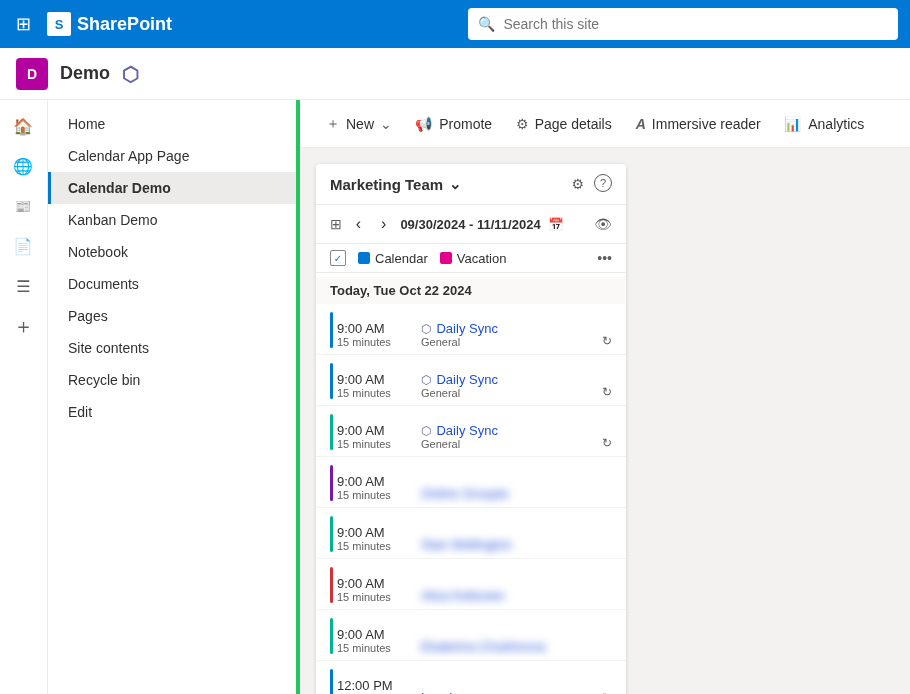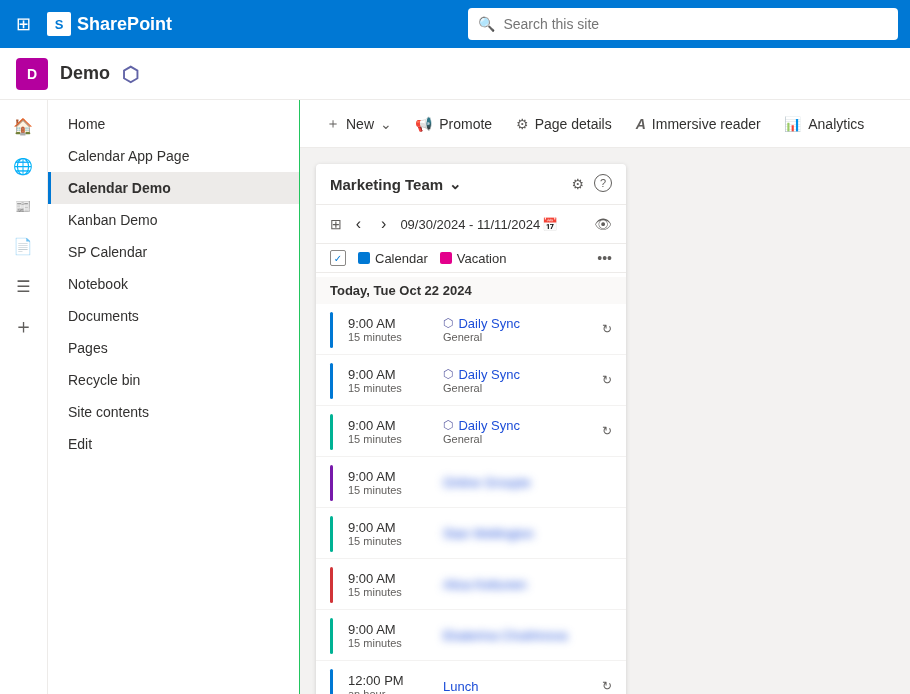--- a/index.html
+++ b/index.html
@@ -97,21 +97,21 @@
     
     .main-layout {
       display: flex;
       height: calc(694px - 48px - 52px);
     }
 
     
     .sidebar {
       width: 252px;
       background: white;
-      border-right: 1px solid #22c55e;
+      border-right: 4px solid #22c55e;
       padding: 8px 0;
       overflow-y: auto;
       flex-shrink: 0;
     }
     .sidebar-item {
       padding: 8px 20px;
       cursor: pointer;
       color: #323130;
       font-size: 14px;
       display: flex;
@@ -237,21 +237,22 @@
       color: #323130;
       font-size: 16px;
       padding: 2px 6px;
       border-radius: 3px;
     }
     .date-range {
       font-size: 13px;
       color: #323130;
       display: flex;
       align-items: center;
-      gap: 2px;
+      gap: 8px;
+      font-weight: bold;
     }
     .cal-grid-icon { color: #605e5c; font-size: 14px; }
 
     
     .cal-legend {
       padding: 6px 14px;
       display: flex;
       align-items: center;
       gap: 12px;
       border-bottom: 1px solid #edebe9;
@@ -296,22 +297,22 @@
     .date-heading {
       padding: 6px 14px;
       font-size: 13px;
       font-weight: 600;
       color: #323130;
       background: #faf9f8;
     }
     .event-item {
       padding: 6px 14px;
       display: flex;
-      align-items: center;
-      gap: 15px;
+      align-items: flex-end;
+      gap: 4px;
       border-bottom: 1px solid #f3f2f1;
       cursor: pointer;
     }
     .event-bar {
       width: 3px;
       height: 36px;
       border-radius: 2px;
       flex-shrink: 0;
       margin-top: 2px;
     }
@@ -403,36 +404,33 @@
     <div class="sidebar-item">
       <span>Calendar App Page</span>
     </div>
     <div class="sidebar-item active">
       <span>Calendar Demo</span>
     </div>
     <div class="sidebar-item">
       <span>Kanban Demo</span>
     </div>
     <div class="sidebar-item">
-      <span>SP Calendar</span>
-    </div>
-    <div class="sidebar-item">
       <span>Notebook</span>
     </div>
     <div class="sidebar-item">
       <span>Documents</span>
     </div>
     <div class="sidebar-item">
       <span>Pages</span>
     </div>
     <div class="sidebar-item">
+      <span>Site contents</span>
+    </div>
+    <div class="sidebar-item">
       <span>Recycle bin</span>
-    </div>
-    <div class="sidebar-item">
-      <span>Site contents</span>
     </div>
     <div class="sidebar-item">
       <span>Edit</span>
     </div>
   </div>
 
   <div class="content-area">
 
     <div class="toolbar">
       <button class="toolbar-btn">

